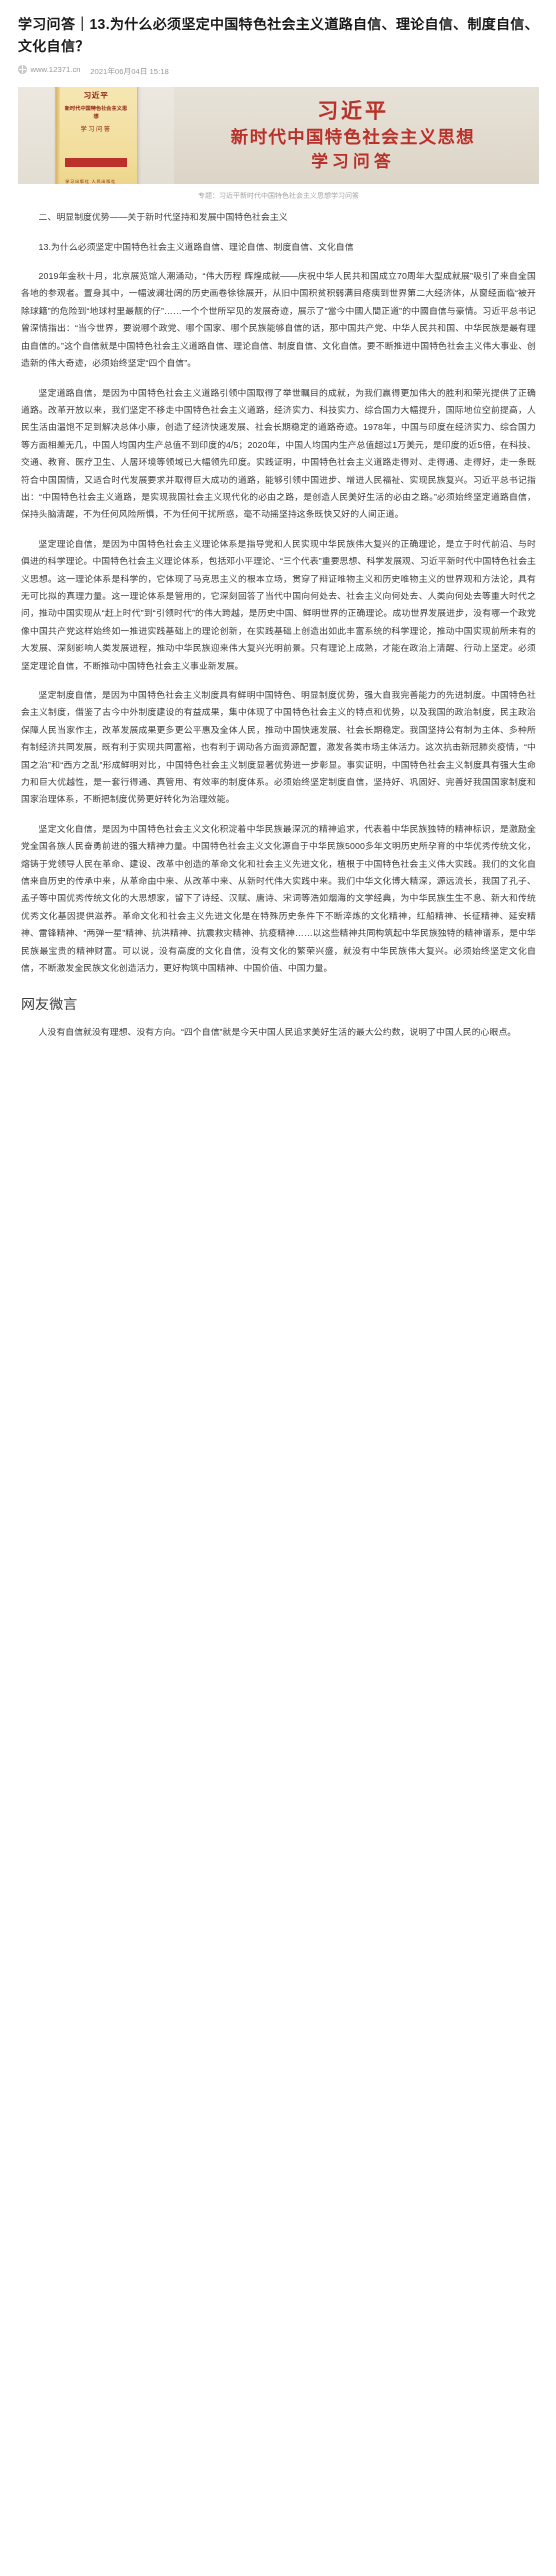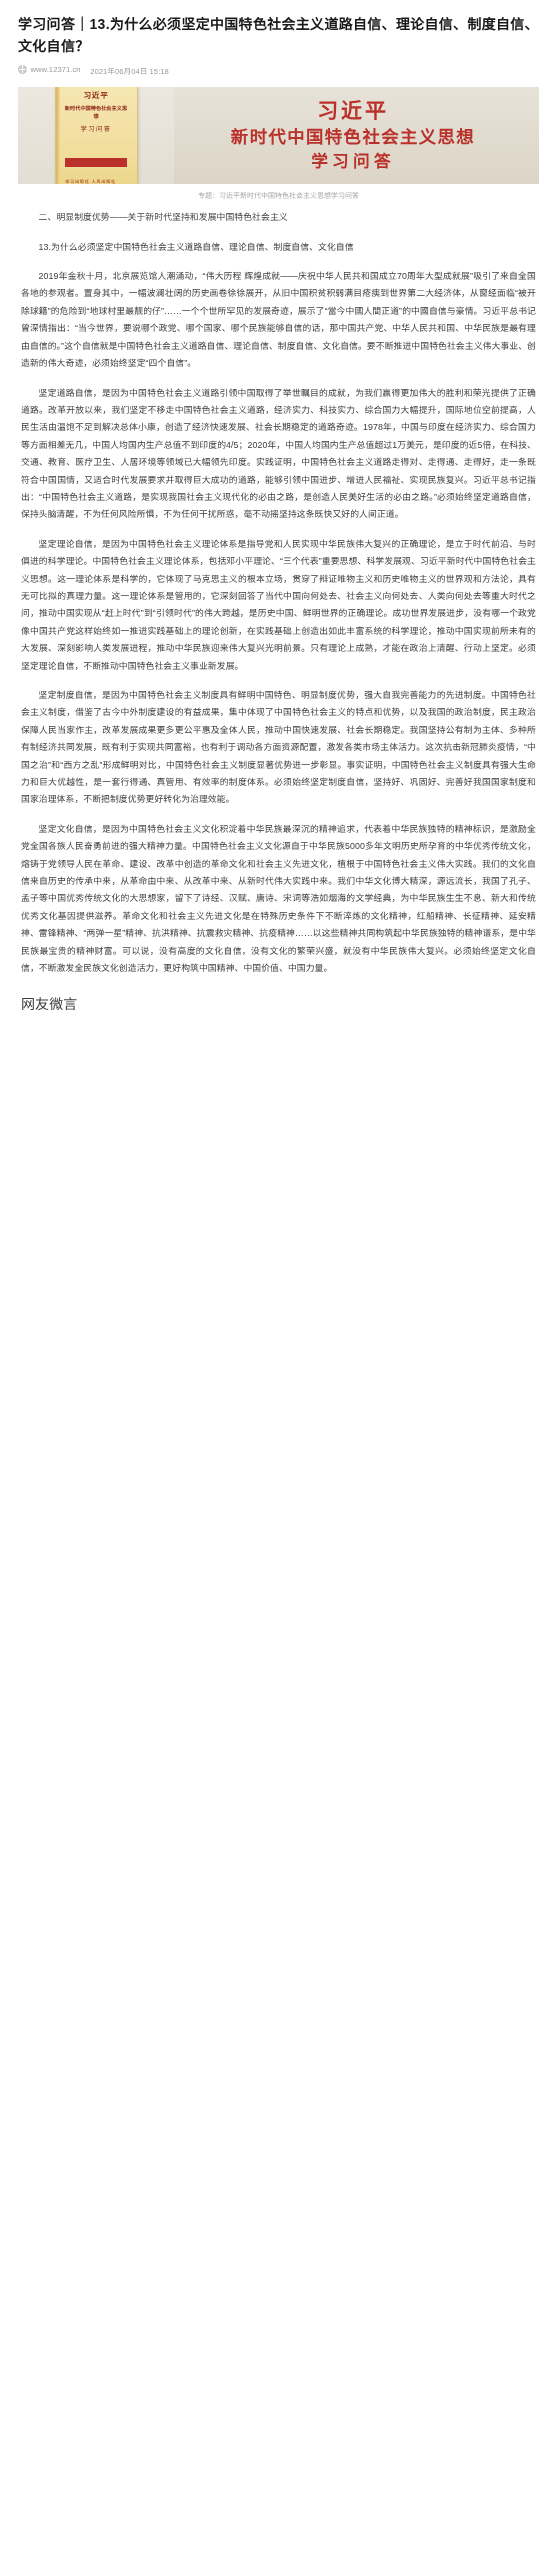--- a/index.html
+++ b/index.html
@@ -253,17 +253,18 @@
     <p class="section-head">二、明显制度优势——关于新时代坚持和发展中国特色社会主义</p>
     <p class="subhead">13.为什么必须坚定中国特色社会主义道路自信、理论自信、制度自信、文化自信</p>
     <p>2019年金秋十月，北京展览馆人潮涌动，“伟大历程 辉煌成就——庆祝中华人民共和国成立70周年大型成就展”吸引了来自全国各地的参观者。置身其中，一幅波澜壮阔的历史画卷徐徐展开，从旧中国积贫积弱满目疮痍到世界第二大经济体，从窗经面临“被开除球籍”的危险到“地球村里最靓的仔”……一个个世所罕见的发展奇迹，展示了“當今中國人間正道”的中國自信与豪情。习近平总书记曾深情指出：“当今世界，要说哪个政党、哪个国家、哪个民族能够自信的话，那中国共产党、中华人民共和国、中华民族是最有理由自信的。”这个自信就是中国特色社会主义道路自信、理论自信、制度自信、文化自信。要不断推进中国特色社会主义伟大事业、创造新的伟大奇迹，必须始终坚定“四个自信”。</p>
     <p>坚定道路自信，是因为中国特色社会主义道路引领中国取得了举世瞩目的成就，为我们赢得更加伟大的胜利和荣光提供了正确道路。改革开放以来，我们坚定不移走中国特色社会主义道路，经济实力、科技实力、综合国力大幅提升，国际地位空前提高，人民生活由温饱不足到解决总体小康，创造了经济快速发展、社会长期稳定的道路奇迹。1978年，中国与印度在经济实力、综合国力等方面相差无几，中国人均国内生产总值不到印度的4/5；2020年，中国人均国内生产总值超过1万美元，是印度的近5倍，在科技、交通、教育、医疗卫生、人居环境等领域已大幅领先印度。实践证明，中国特色社会主义道路走得对、走得通、走得好，走一条既符合中国国情，又适合时代发展要求并取得巨大成功的道路，能够引领中国进步、增进人民福祉、实现民族复兴。习近平总书记指出：“中国特色社会主义道路，是实现我国社会主义现代化的必由之路，是创造人民美好生活的必由之路。”必须始终坚定道路自信，保持头脑清醒，不为任何风险所惧，不为任何干扰所惑，毫不动摇坚持这条既快又好的人间正道。</p>
     <p>坚定理论自信，是因为中国特色社会主义理论体系是指导党和人民实现中华民族伟大复兴的正确理论，是立于时代前沿、与时俱进的科学理论。中国特色社会主义理论体系，包括邓小平理论、“三个代表”重要思想、科学发展观、习近平新时代中国特色社会主义思想。这一理论体系是科学的，它体现了马克思主义的根本立场，贯穿了辩证唯物主义和历史唯物主义的世界观和方法论，具有无可比拟的真理力量。这一理论体系是管用的，它深刻回答了当代中国向何处去、社会主义向何处去、人类向何处去等重大时代之问，推动中国实现从“赶上时代”到“引领时代”的伟大跨越，是历史中国、鲜明世界的正确理论。成功世界发展进步，没有哪一个政党像中国共产党这样始终如一推进实践基础上的理论创新，在实践基础上创造出如此丰富系统的科学理论，推动中国实现前所未有的大发展、深刻影响人类发展进程，推动中华民族迎来伟大复兴光明前景。只有理论上成熟，才能在政治上清醒、行动上坚定。必须坚定理论自信，不断推动中国特色社会主义事业新发展。</p>
     <p>坚定制度自信，是因为中国特色社会主义制度具有鲜明中国特色、明显制度优势，强大自我完善能力的先进制度。中国特色社会主义制度，借鉴了古今中外制度建设的有益成果，集中体现了中国特色社会主义的特点和优势，以及我国的政治制度，民主政治保障人民当家作主，改革发展成果更多更公平惠及全体人民，推动中国快速发展、社会长期稳定。我国坚持公有制为主体、多种所有制经济共同发展，既有利于实现共同富裕，也有利于调动各方面资源配置，激发各类市场主体活力。这次抗击新冠肺炎疫情，“中国之治”和“西方之乱”形成鲜明对比，中国特色社会主义制度显著优势进一步彰显。事实证明，中国特色社会主义制度具有强大生命力和巨大优越性，是一套行得通、真管用、有效率的制度体系。必须始终坚定制度自信，坚持好、巩固好、完善好我国国家制度和国家治理体系，不断把制度优势更好转化为治理效能。</p>
     <p>坚定文化自信，是因为中国特色社会主义文化积淀着中华民族最深沉的精神追求，代表着中华民族独特的精神标识，是激励全党全国各族人民奋勇前进的强大精神力量。中国特色社会主义文化源自于中华民族5000多年文明历史所孕育的中华优秀传统文化，熔铸于党领导人民在革命、建设、改革中创造的革命文化和社会主义先进文化，植根于中国特色社会主义伟大实践。我们的文化自信来自历史的传承中来，从革命由中来、从改革中来、从新时代伟大实践中来。我们中华文化博大精深，源远流长，我国了孔子、孟子等中国优秀传统文化的大思想家，留下了诗经、汉赋、唐诗、宋词等浩如烟海的文学经典，为中华民族生生不息、新大和传统优秀文化基因提供滋养。革命文化和社会主义先进文化是在特殊历史条件下不断淬炼的文化精神，红船精神、长征精神、延安精神、雷锋精神、“两弹一星”精神、抗洪精神、抗震救灾精神、抗疫精神……以这些精神共同构筑起中华民族独特的精神谱系，是中华民族最宝贵的精神财富。可以说，没有高度的文化自信，没有文化的繁荣兴盛，就没有中华民族伟大复兴。必须始终坚定文化自信，不断激发全民族文化创造活力，更好构筑中国精神、中国价值、中国力量。</p>
 
     <div class="signoff">
       <p class="tagline">网友微言</p>
+      <p class="body">人没有自信就没有理想、没有方向。“四个自信”就是今天中国人民追求美好生活的最大公约数，说明了中国人民的心眼点。</p>
     </div>
   </div>
 
 </div>
 
 
 </body></html>

